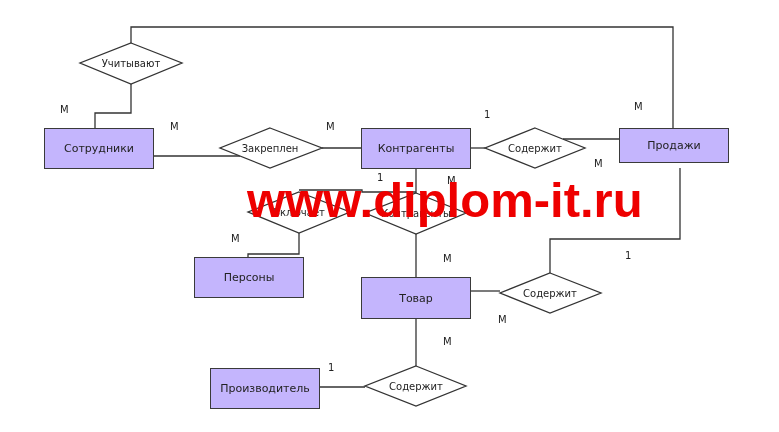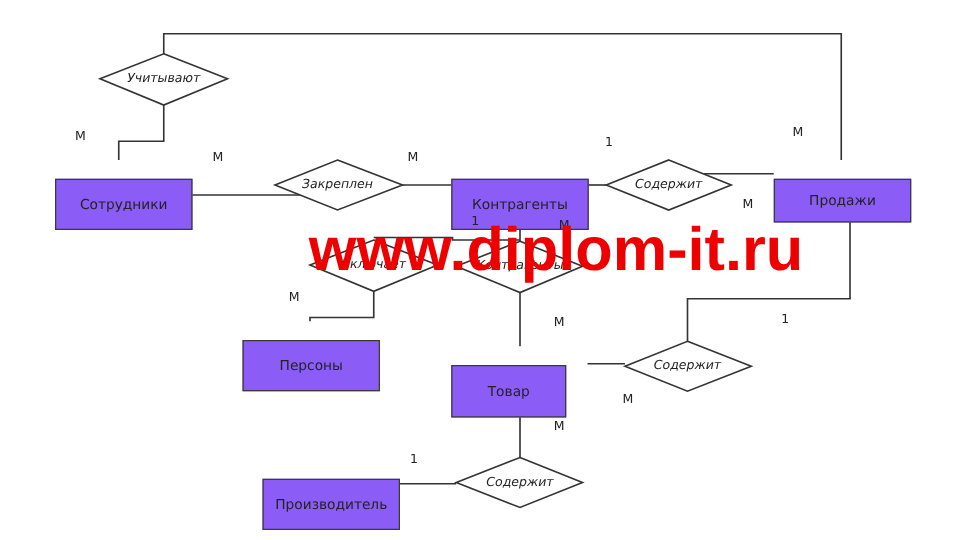--- a/index.html
+++ b/index.html
@@ -1,19 +1,19 @@
 <!DOCTYPE html>
 <html><head>
 <meta charset="utf-8">
 <style>
   html, body { margin: 0; padding: 0; background: #ffffff; }
   body { width: 779px; height: 432px; position: relative; overflow: hidden; font-family: "DejaVu Sans", sans-serif; }
   svg.diagram { position: absolute; left: 0; top: 0; }
-  .entity { position: absolute; box-sizing: border-box; border: 1.5px solid #3a3a3a; background: #8b5cf6; display: flex; align-items: center; justify-content: center; font-size: 11px; color: #222; font-family: "DejaVu Sans", sans-serif; margin-top: 15px; }
-  .rel-label { position: absolute; font-size: 10px; color: #222; text-align: center; transform: translate(-50%, -50%); white-space: nowrap; font-family: "DejaVu Sans", sans-serif; font-style: italic; }
+  .entity { position: absolute; box-sizing: border-box; border: 1.5px solid #3a3a3a; background: #c4b5fd; display: flex; align-items: center; justify-content: center; font-size: 11px; color: #222; font-family: "DejaVu Sans", sans-serif; }
+  .rel-label { position: absolute; font-size: 10px; color: #222; text-align: center; transform: translate(-50%, -50%); white-space: nowrap; font-family: "DejaVu Sans", sans-serif; }
   .card { position: absolute; font-size: 10px; color: #222; font-family: "DejaVu Sans", sans-serif; }
   .watermark { position: absolute; left: 207px; top: 176px; font-family: "Liberation Sans", sans-serif; font-weight: bold; font-size: 49px; color: #ee0000; letter-spacing: 0px; line-height: 1; white-space: nowrap; margin-left: 40px; }
 </style>
 </head>
 <body>
 
 <svg class="diagram" width="779" height="432" viewBox="0 0 779 432">
   <g stroke="#333" stroke-width="1.3" fill="none">
 
     <polyline points="131,45 131,27 673,27 673,128"></polyline>
@@ -50,21 +50,21 @@
     <polygon points="416,193 466,213 416,234 365,213"></polygon>
     <polygon points="550,273 601,293 550,313 500,293"></polygon>
     <polygon points="416,366 466,386 416,406 365,386"></polygon>
   </g>
 </svg>
 
 <div class="entity" style="left:44px; top:128px; width:110px; height:41px;">Сотрудники</div>
 <div class="entity" style="left:361px; top:128px; width:110px; height:41px;">Контрагенты</div>
 <div class="entity" style="left:619px; top:128px; width:110px; height:35px;">Продажи</div>
 <div class="entity" style="left:194px; top:257px; width:110px; height:41px;">Персоны</div>
-<div class="entity" style="left:361px; top:277px; width:92px; height:42px;">Товар</div>
+<div class="entity" style="left:361px; top:277px; width:110px; height:42px;">Товар</div>
 <div class="entity" style="left:210px; top:368px; width:110px; height:41px;">Производитель</div>
 
 <div class="rel-label" style="left:131px; top:63px;">Учитывают</div>
 <div class="rel-label" style="left:270px; top:148px;">Закреплен</div>
 <div class="rel-label" style="left:535px; top:148px;">Содержит</div>
 <div class="rel-label" style="left:299px; top:212px;">Включает</div>
 <div class="rel-label" style="left:416px; top:213px;">Контрагенты</div>
 <div class="rel-label" style="left:550px; top:293px;">Содержит</div>
 <div class="rel-label" style="left:416px; top:386px;">Содержит</div>
 

